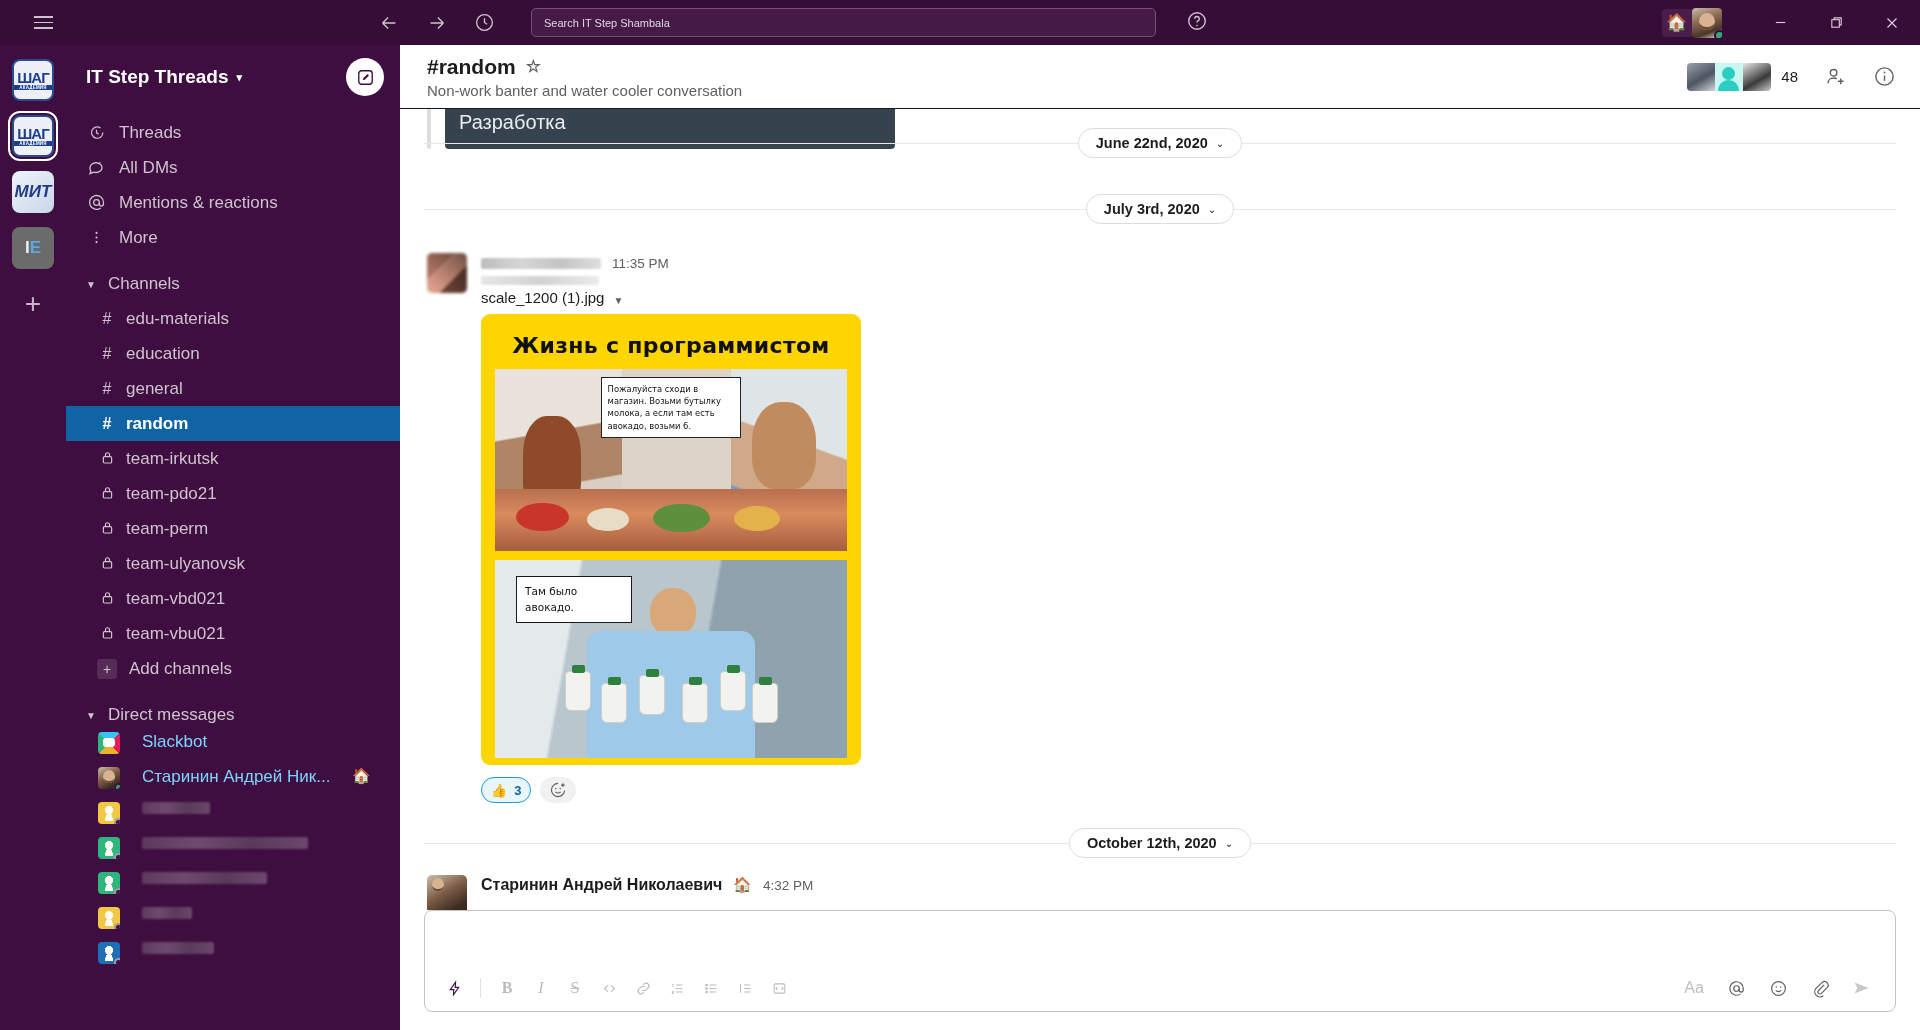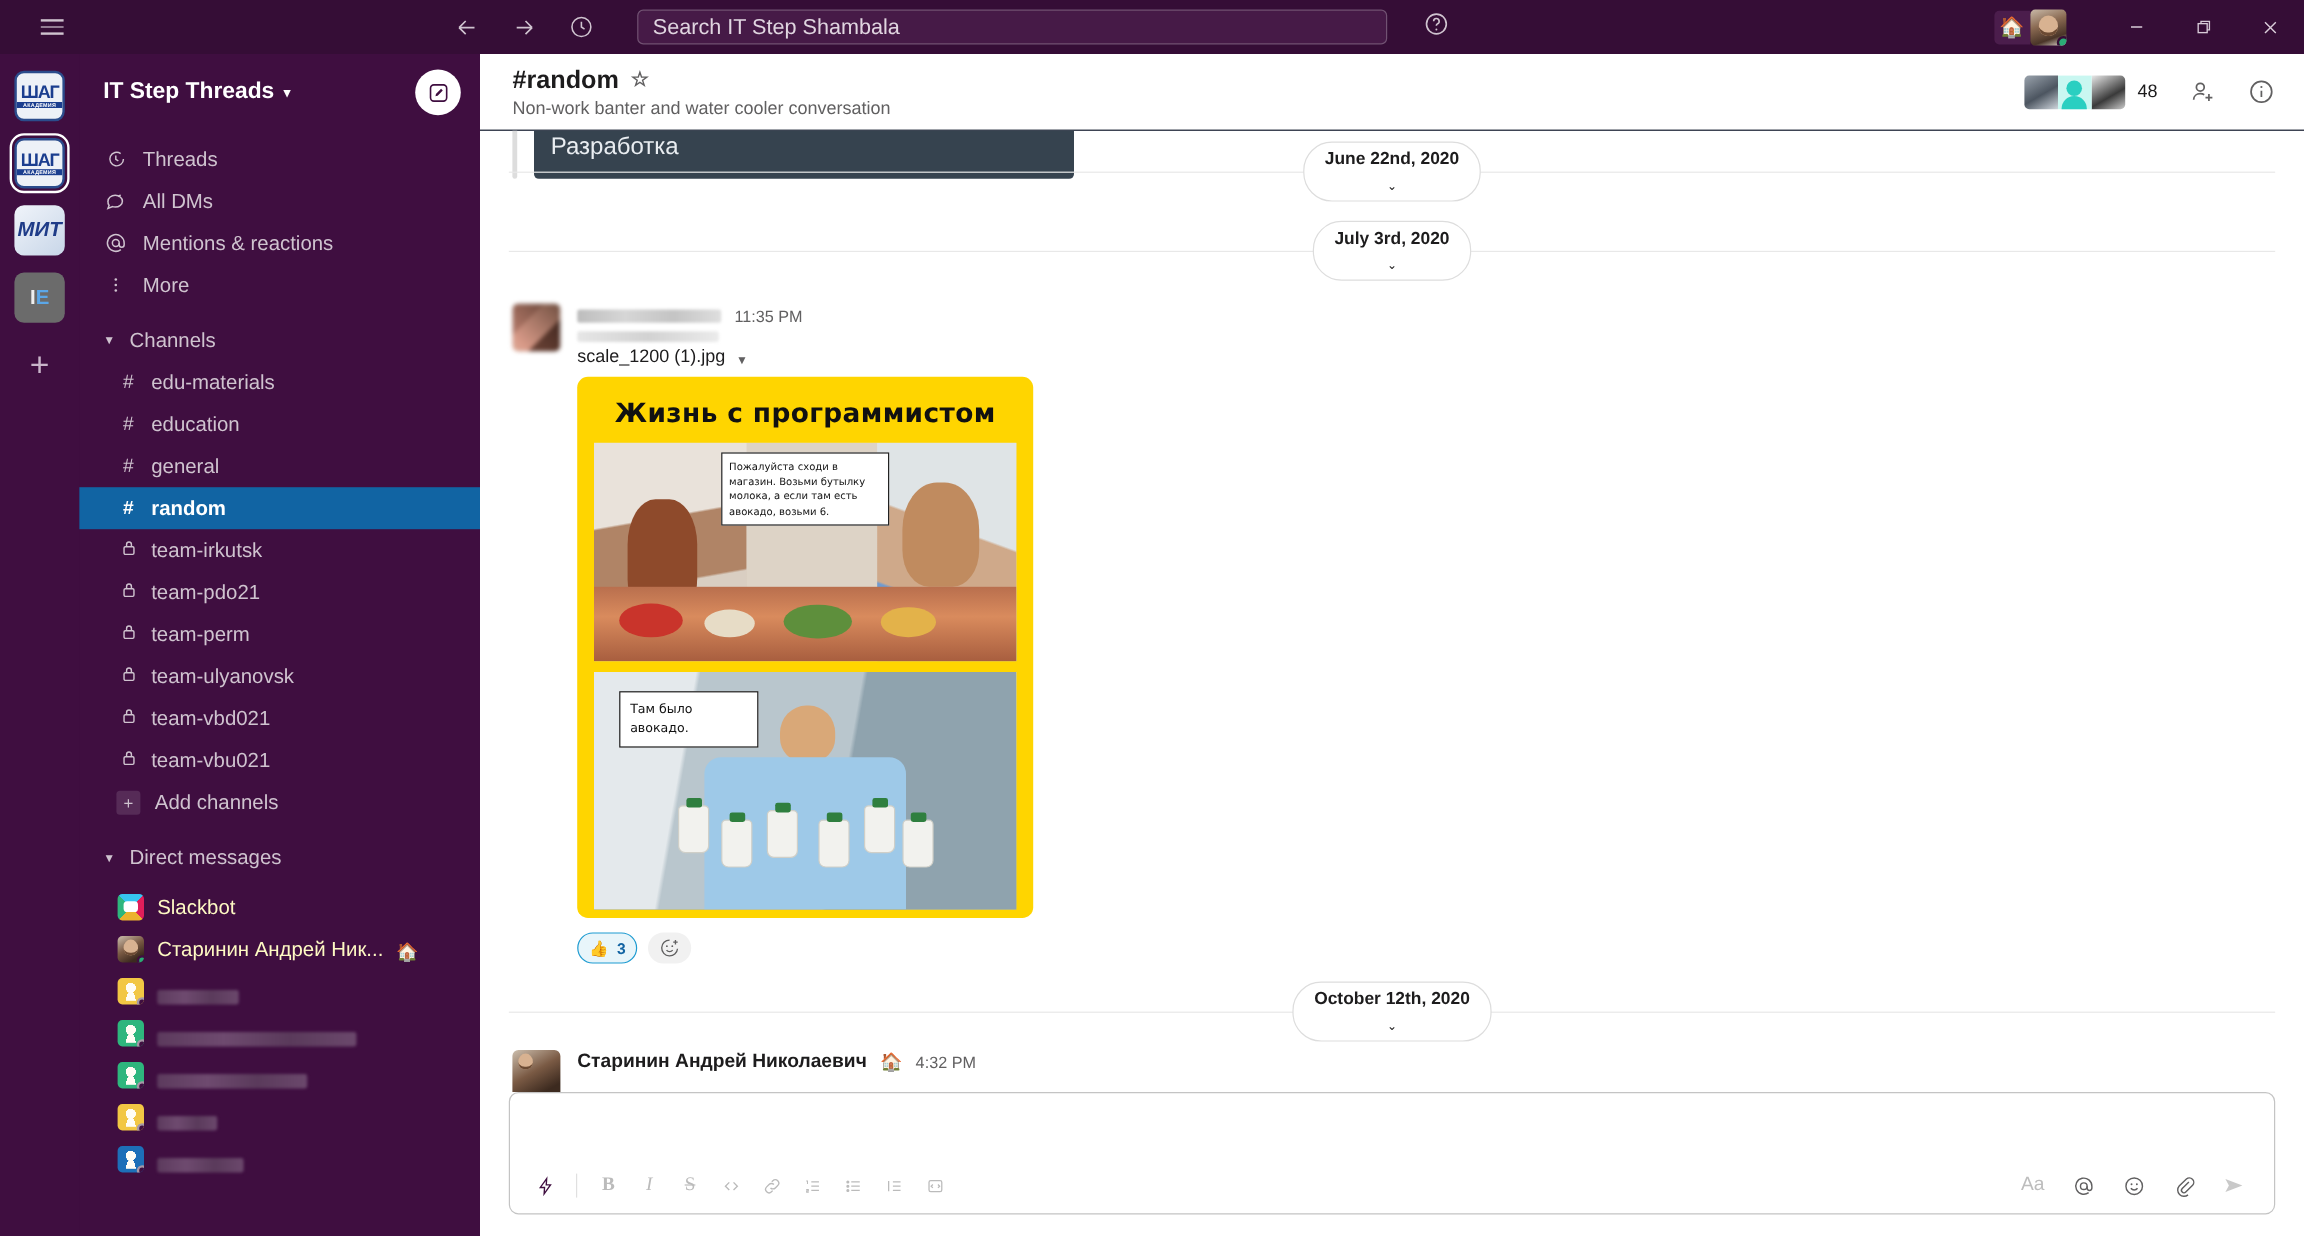--- a/index.html
+++ b/index.html
@@ -20,21 +20,21 @@
     width: 50px; display: flex; flex-direction: column; gap: 4px;
     align-items: center; margin-left: 18px; cursor: pointer;
   }
   .hamburger span { display: block; width: 19px; height: 1.6px; background: #CFC3CF; }
   .nav-arrows { display: flex; align-items: center; gap: 26px; margin-left: 310px; }
   .nav-ico { color: #CFC3CF; cursor: pointer; display: flex; align-items: center; }
   .searchbox {
     margin-left: 36px; width: 625px; height: 29px;
     background: #461A47; border: 1px solid #715272; border-radius: 5px;
     display: flex; align-items: center; padding: 0 12px;
-    color: #E0D5E0; font-size: 18px; cursor: pointer;
+    color: #E0D5E0; font-size: 11px; cursor: pointer;
   }
   .help-ico { margin-left: 30px; color: #CFC3CF; cursor: pointer; }
   .topbar-right {
     position: absolute; right: 0; top: 0; height: 45px;
     display: flex; align-items: center;
   }
   .avatar-group { position: relative; display: flex; align-items: center; margin-right: 30px; }
   .status-house {
     width: 30px; height: 28px; background: #4B1D4C; border-radius: 4px 0 0 4px;
     display: flex; align-items: center; justify-content: center; font-size: 17px;
@@ -116,22 +116,22 @@
     padding-left: 34px; color:#CFC3CF; font-size:17px; cursor:pointer;
   }
   .ch-row .sym { width: 14px; text-align:center; font-size: 16px; }
   .ch-row.selected { background: #1164A3; color:#fff; font-weight:bold; }
   .ch-row.addch .plusbox {
     width: 20px; height: 20px; border-radius: 3px; background:#562B57;
     display:flex;align-items:center;justify-content:center; font-size:14px;
     margin-left:-3px;
   }
   .dm-row {
-    height: 35px; display:flex; align-items:flex-end; gap:11px;
-    padding-left: 32px; color:#fef9c3; font-size:17px; cursor:pointer;
+    height: 35px; display:flex; align-items:flex-start; gap:22px;
+    padding-left: 32px; color:#7dd3fc; font-size:17px; cursor:pointer;
   }
   .dm-av { width: 22px; height: 22px; border-radius: 4px; position:relative; flex: 0 0 auto; overflow:hidden;}
   .dm-av .pres { position:absolute; right:-3px; bottom:-3px; width:9px;height:9px;border-radius:50%;border:2px solid #3F0E40; }
   .pres.on { background:#2BAC76; }
   .pres.off { background:#3F0E40; border:2px solid #A698A7; }
   .redact { height: 12px; border-radius:2px; background: linear-gradient(90deg,#5C3A5D,#6E4A6F,#5A3A5B,#6B486C); filter: blur(1.2px); }
   .slackbot-av { background: conic-gradient(from 45deg,#E01E5A 0 25%, #ECB22E 0 50%, #2EB67D 0 75%, #36C5F0 0 100%); }
   .slackbot-av::after{content:'';position:absolute;left:5px;top:6px;width:12px;height:9px;background:#fff;border-radius:3px;}
   .person-av-y { background:#F2C744; }
   .person-av-g { background:#2EB67D; }
@@ -174,21 +174,21 @@
     width: 450px; height: 48px; background: #36434F; border-radius: 4px;
     color:#E9EDF1; font-size:20px; padding: 10px 14px;
   }
   .date-divider {
     position: relative; height: 44px; display:flex; align-items:center; justify-content:center;
   }
   .date-divider .rule { position:absolute; left:24px; right:24px; top:50%; height:1px; background:#E8E8E8;}
   .date-pill {
     position: relative; background:#fff; border:1px solid #DDDDDD; border-radius:24px;
     padding: 6px 17px; font-size:14.5px; font-weight:bold; color:#1D1C1D;
-    display:flex; align-items:center; gap:8px; cursor:pointer;flex-direction:column;
+    display:flex; align-items:center; gap:8px; cursor:pointer;
   }
   .date-pill .dchev { font-size:10px; font-weight:normal; }
 
   .message { padding: 8px 0 0 27px; display:flex; gap: 14px; }
   .msg-av { width: 40px; height: 40px; border-radius:5px; flex:0 0 auto; overflow:hidden; position:relative;}
   .msg-av.blurred {
     background: linear-gradient(135deg,#b9a6a0 0 33%,#d9cdc9 0 66%,#6e5a52 0 100%),
                 linear-gradient(45deg,#8c6a60,#423129);
     background-blend-mode: overlay; filter: blur(1.6px);
   }

